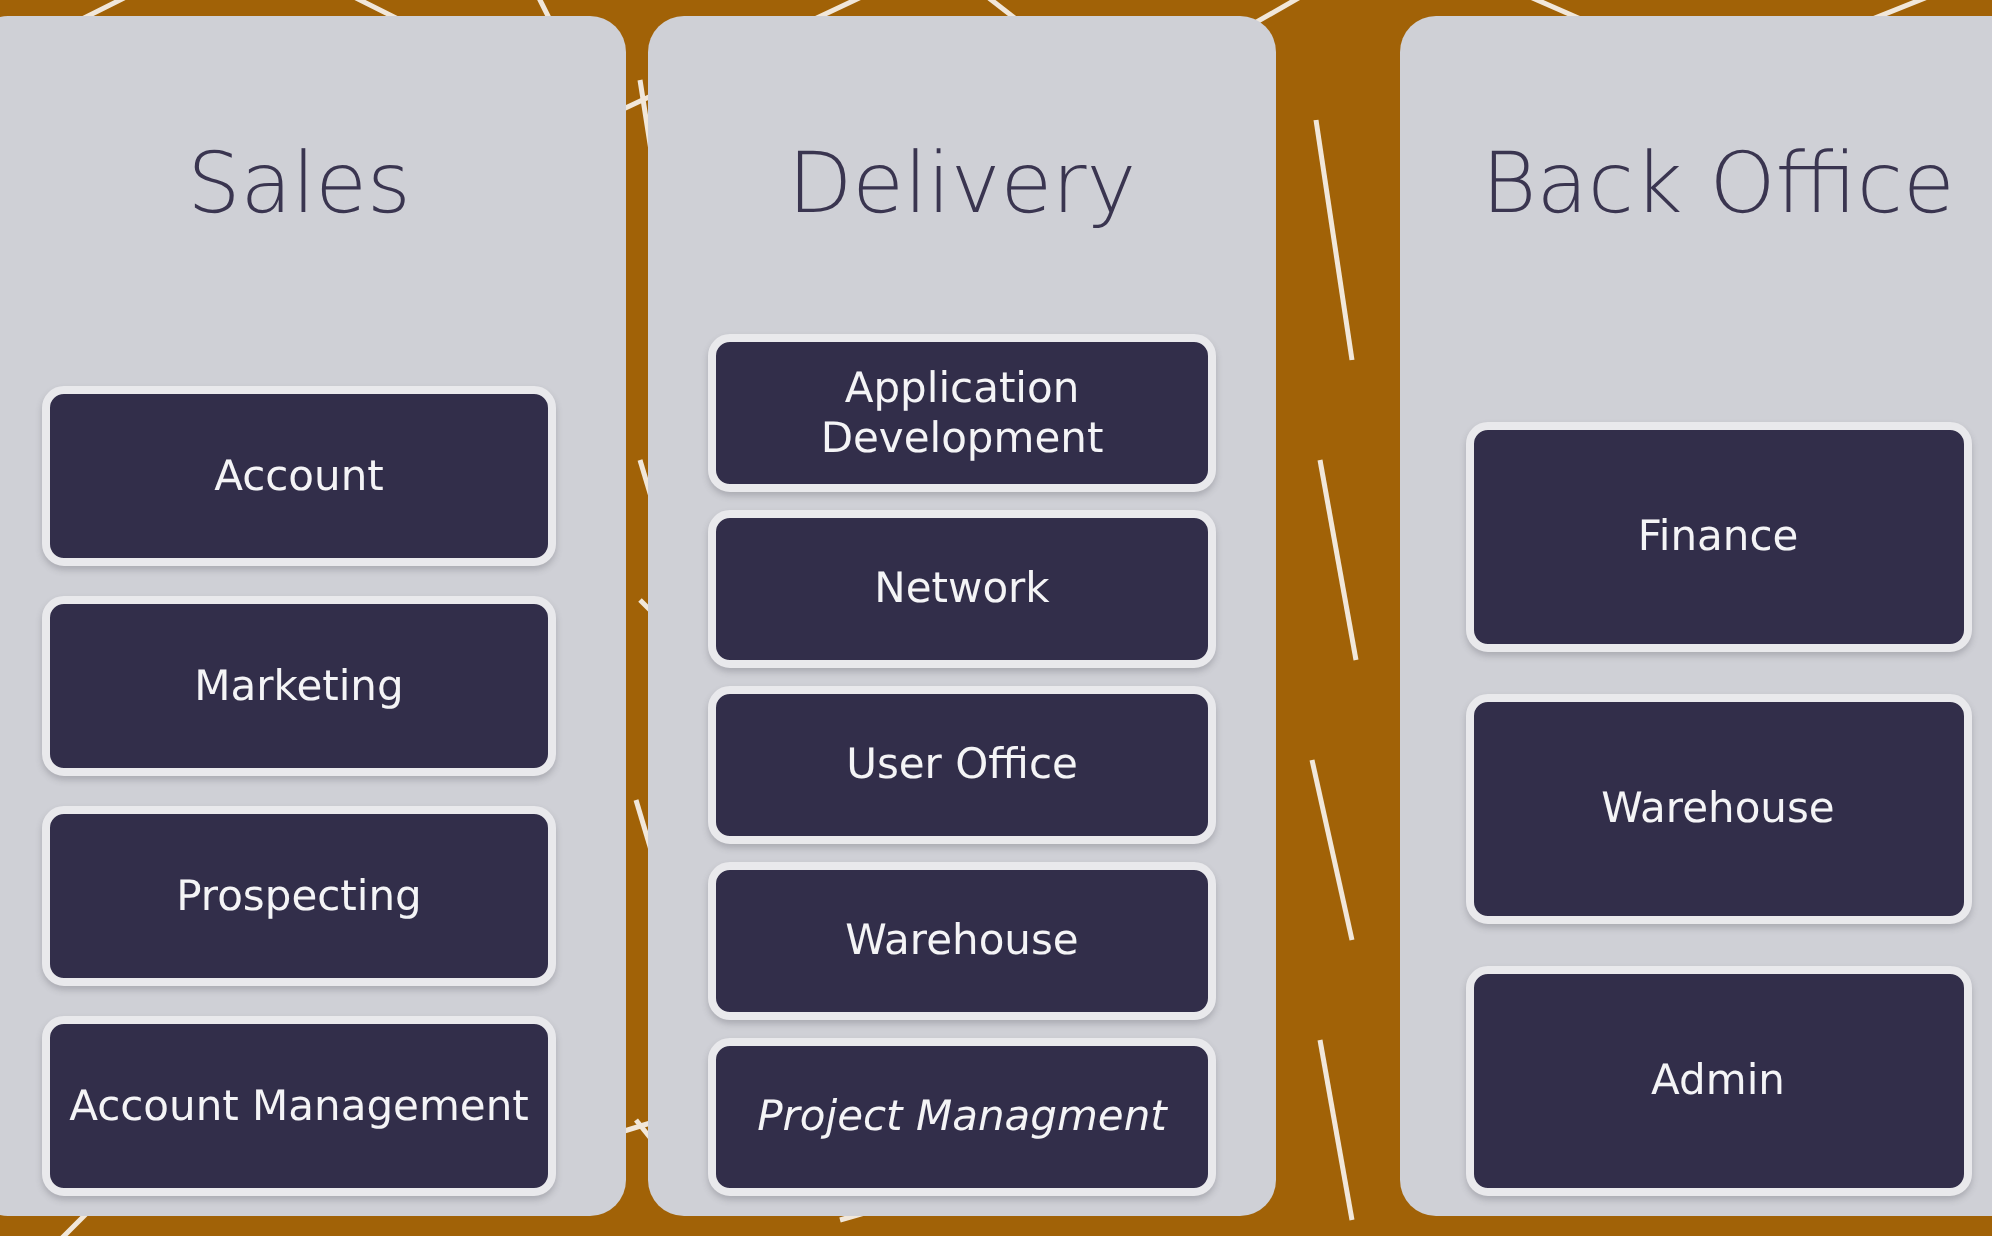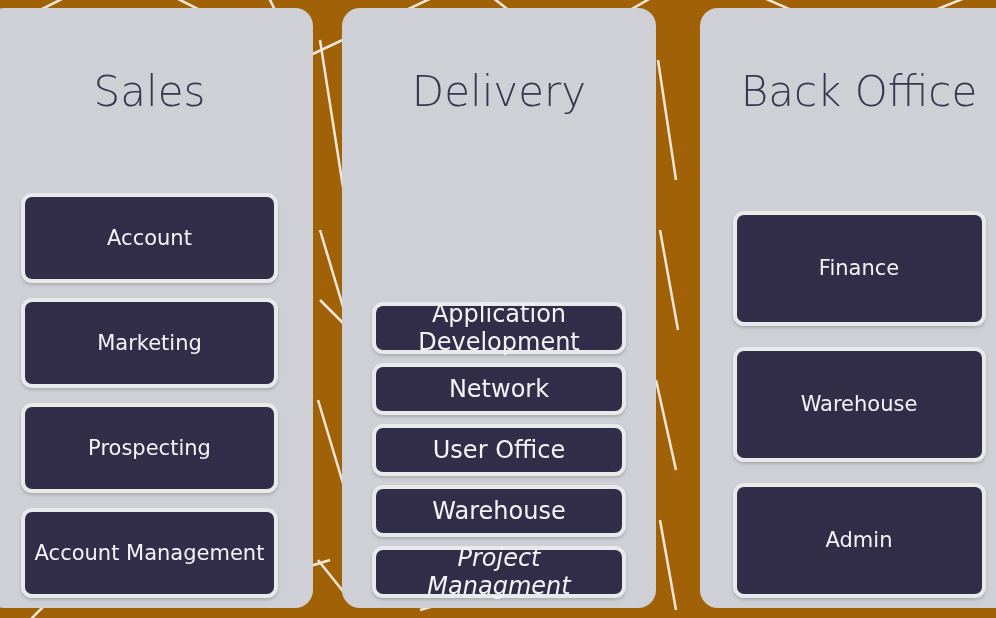--- a/index.html
+++ b/index.html
@@ -34,21 +34,21 @@
     top: 8px;
     bottom: 10px;
     background: #cfd0d6;
     border-radius: 18px;
     display: flex;
     flex-direction: column;
     align-items: center;
   }
   
   .panel.sales      { left: -14px; width: 327px; border-top-left-radius: 18px; }
-  .panel.delivery   { left: 342px; width: 314px; }
+  .panel.delivery   { left: 324px; width: 314px; }
   .panel.backoffice { left: 700px; width: 318px; border-top-right-radius: 18px; }
 
   .panel-title {
     color: #3a3550;
     font-size: 42px;
     font-weight: 300;
     letter-spacing: 0px;
     line-height: 1;
     text-align: center;
     width: 100%;
@@ -85,22 +85,22 @@
     width: 257px;
     height: 90px;
     font-size: 21px;
     margin-bottom: 15px;
   }
   .panel.sales .card:last-child { margin-bottom: 0; }
 
   
   .panel.delivery .card {
     width: 254px;
-    height: 52px;
-    font-size: 24px;
+    height: 79px;
+    font-size: 21px;
     margin-bottom: 9px;
   }
   .panel.delivery .card:last-child { margin-bottom: 0; font-style: italic; }
 
   
   .panel.backoffice .card {
     width: 253px;
     height: 115px;
     font-size: 21px;
     margin-bottom: 21px;

